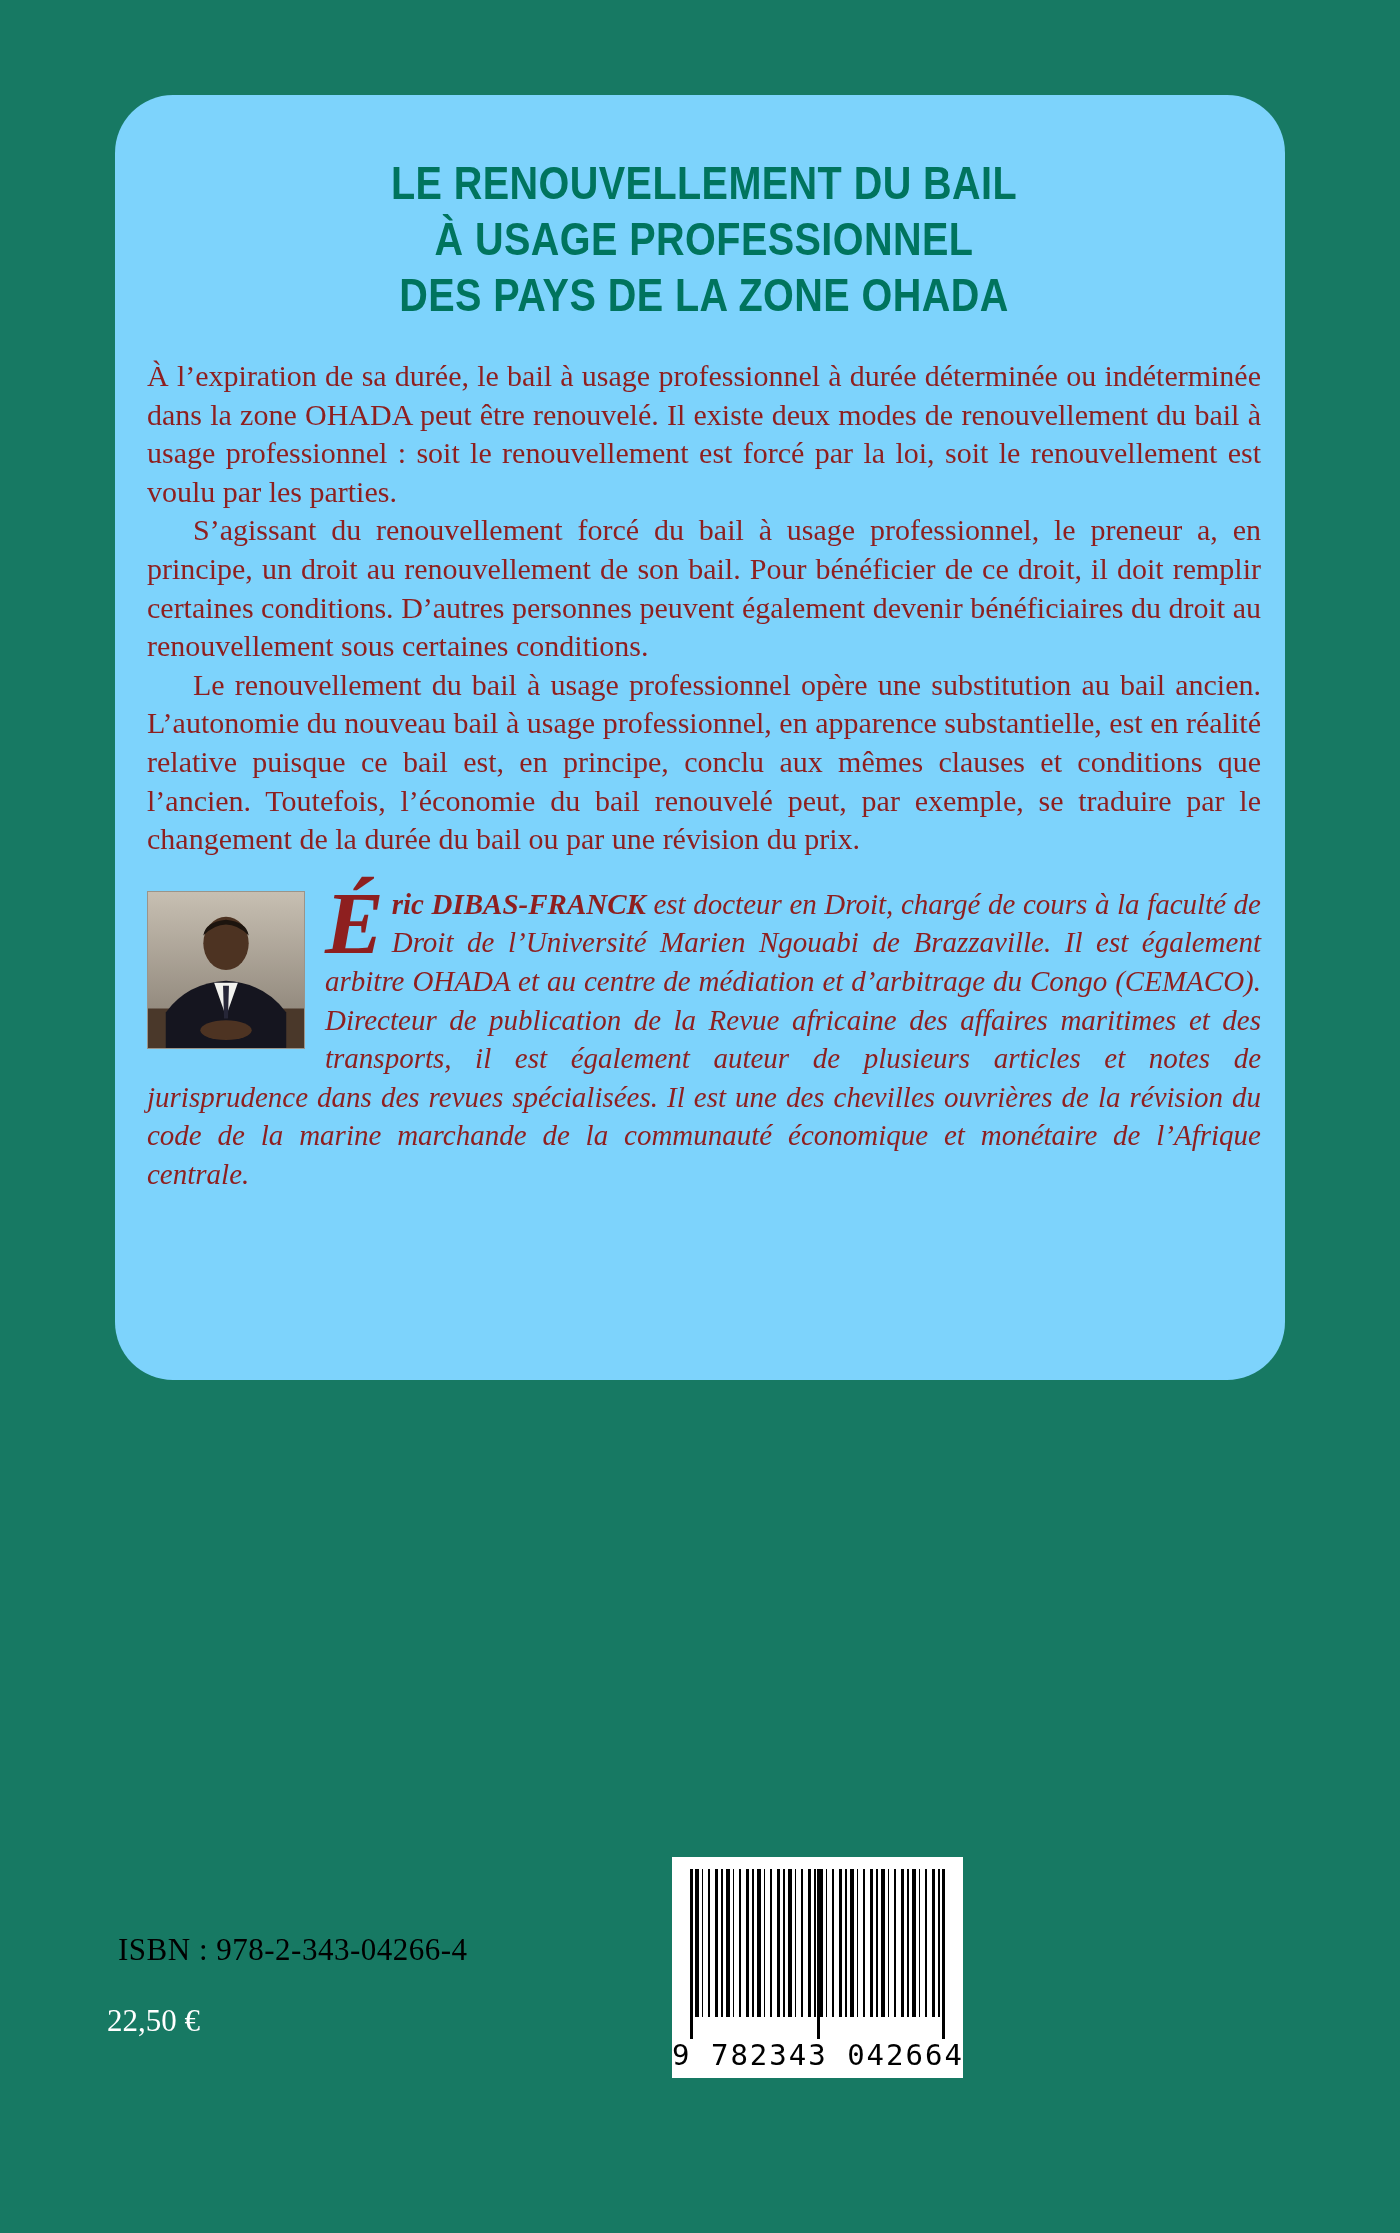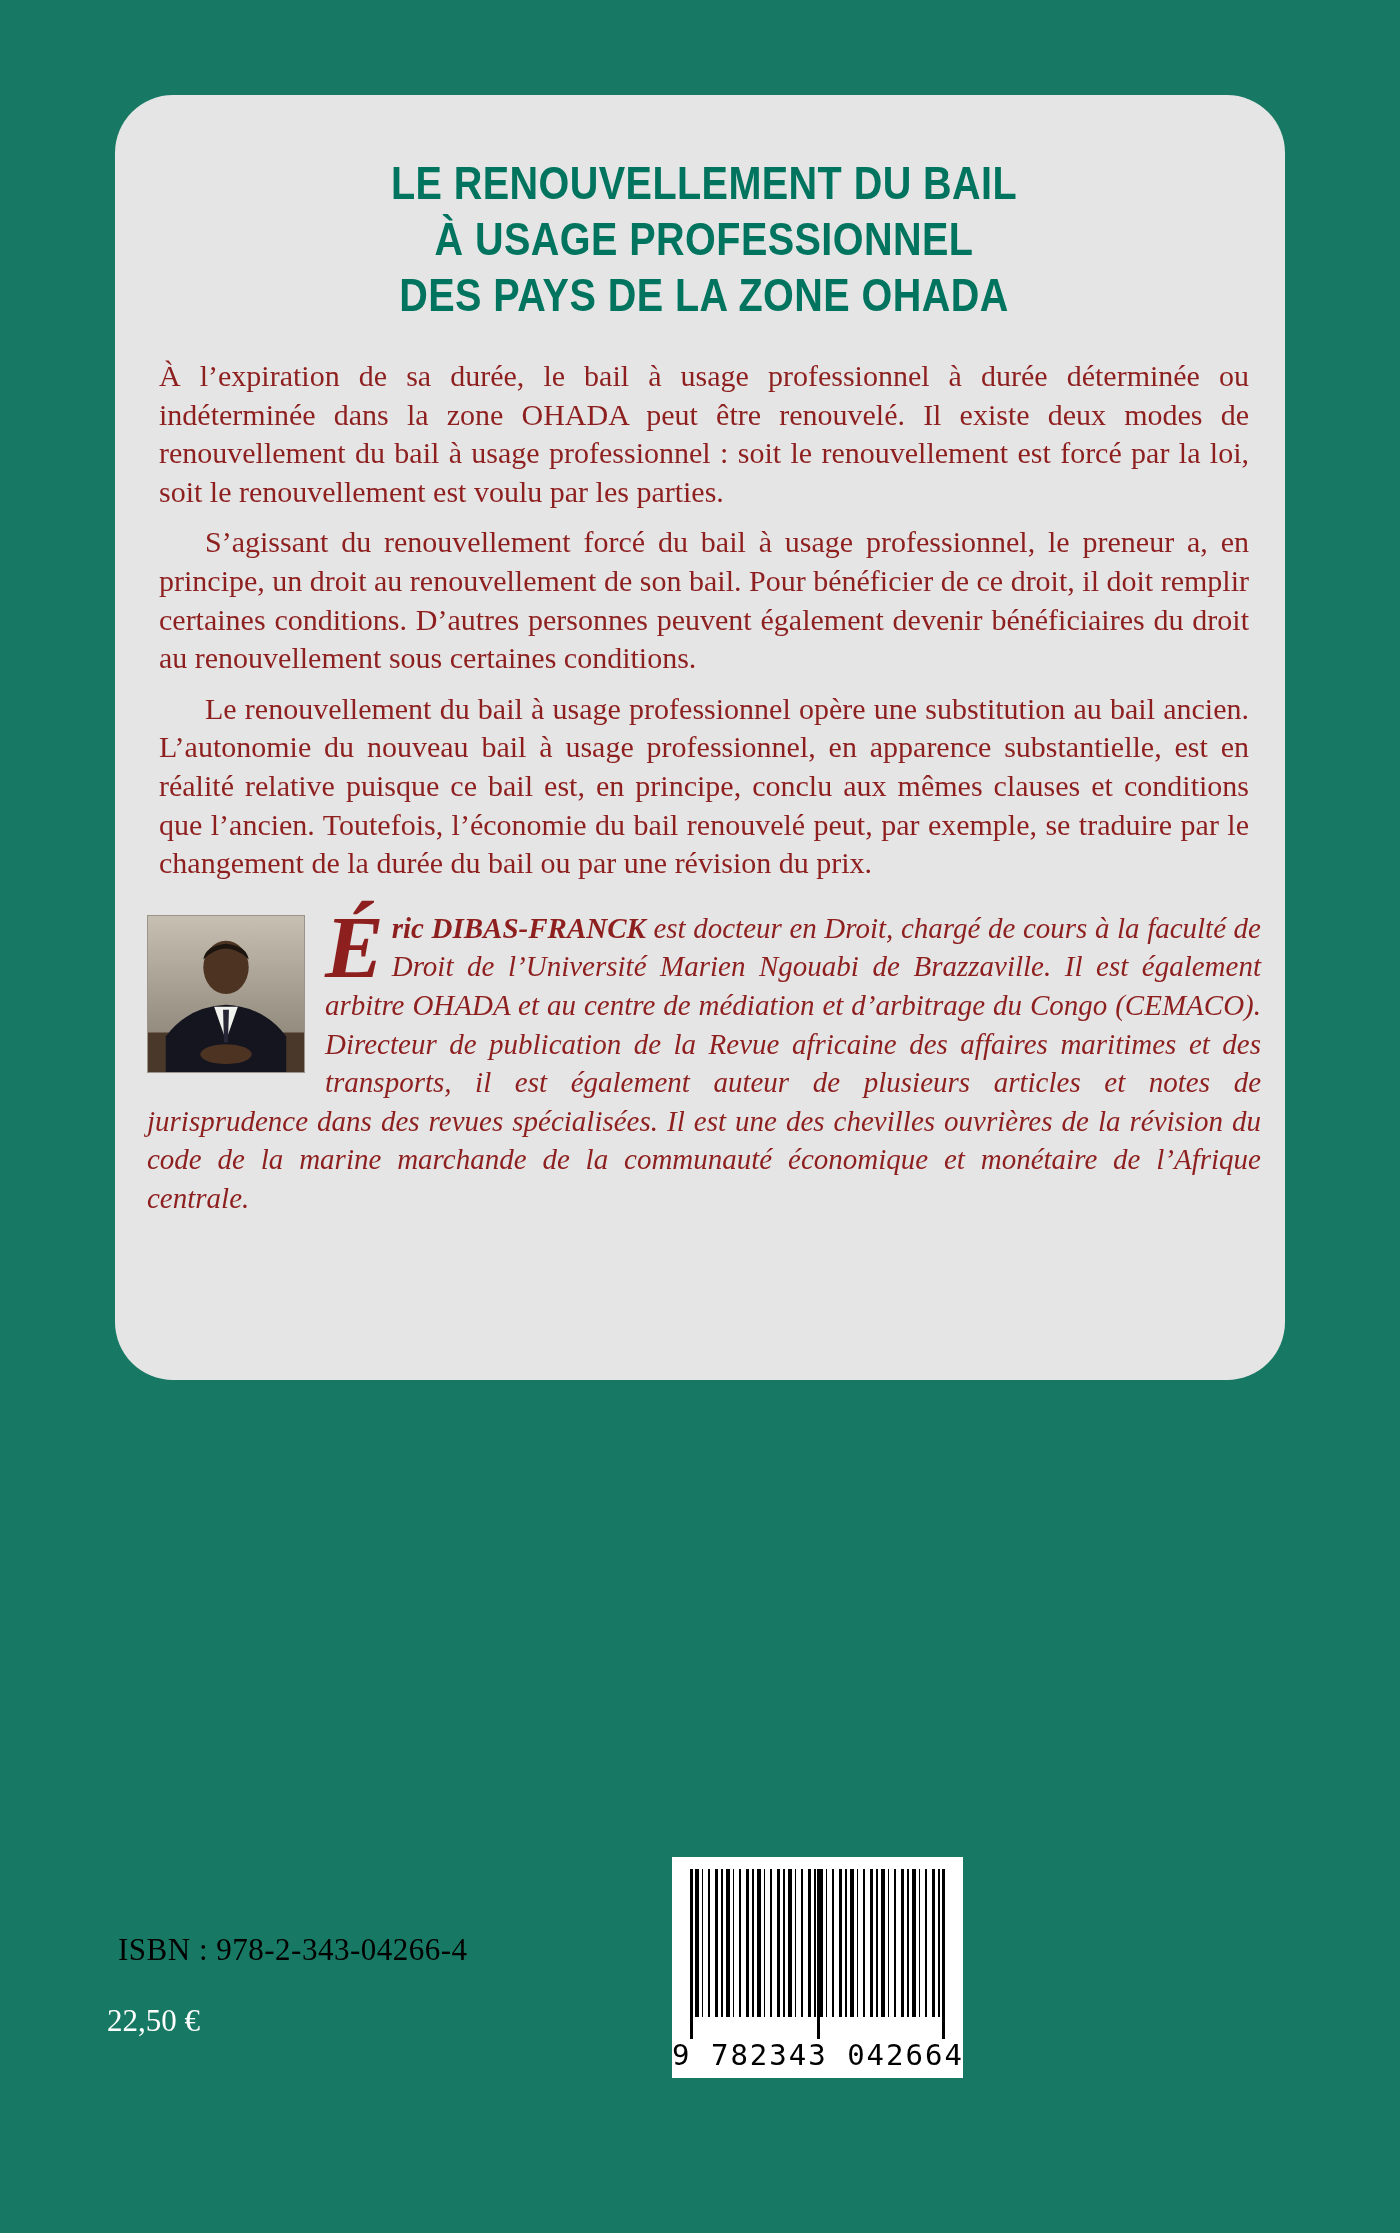--- a/index.html
+++ b/index.html
@@ -9,21 +9,21 @@
     background:#177963;
     font-family:"Liberation Serif", serif;
     overflow:hidden;
   }
 
   
   .card {
     position:absolute;
     left:115px; top:95px;
     width:1170px; height:1285px;
-    background:#e5e5e5;
+    background:#7dd3fc;
     border-radius:58px;
     box-sizing:border-box;
     padding:60px 24px 0 32px;
     overflow:hidden;
   }
 
   
   .title {
     text-align:center;
     font-family:"Liberation Sans", sans-serif;
@@ -37,21 +37,21 @@
     margin-bottom:34px;
   }
 
   
   .body-text {
     font-size:30px;
     line-height:38.6px;
     color:#8e1f1f;
     text-align:justify;
   }
-  .body-text p { margin:12px; }
+  .body-text p { margin:0; }
   .body-text p.indent { text-indent:46px; }
 
   
   .bio {
     margin-top:26px;
     font-size:29px;
     line-height:38.6px;
     color:#8e1f1f;
     font-style:italic;
     text-align:justify;

